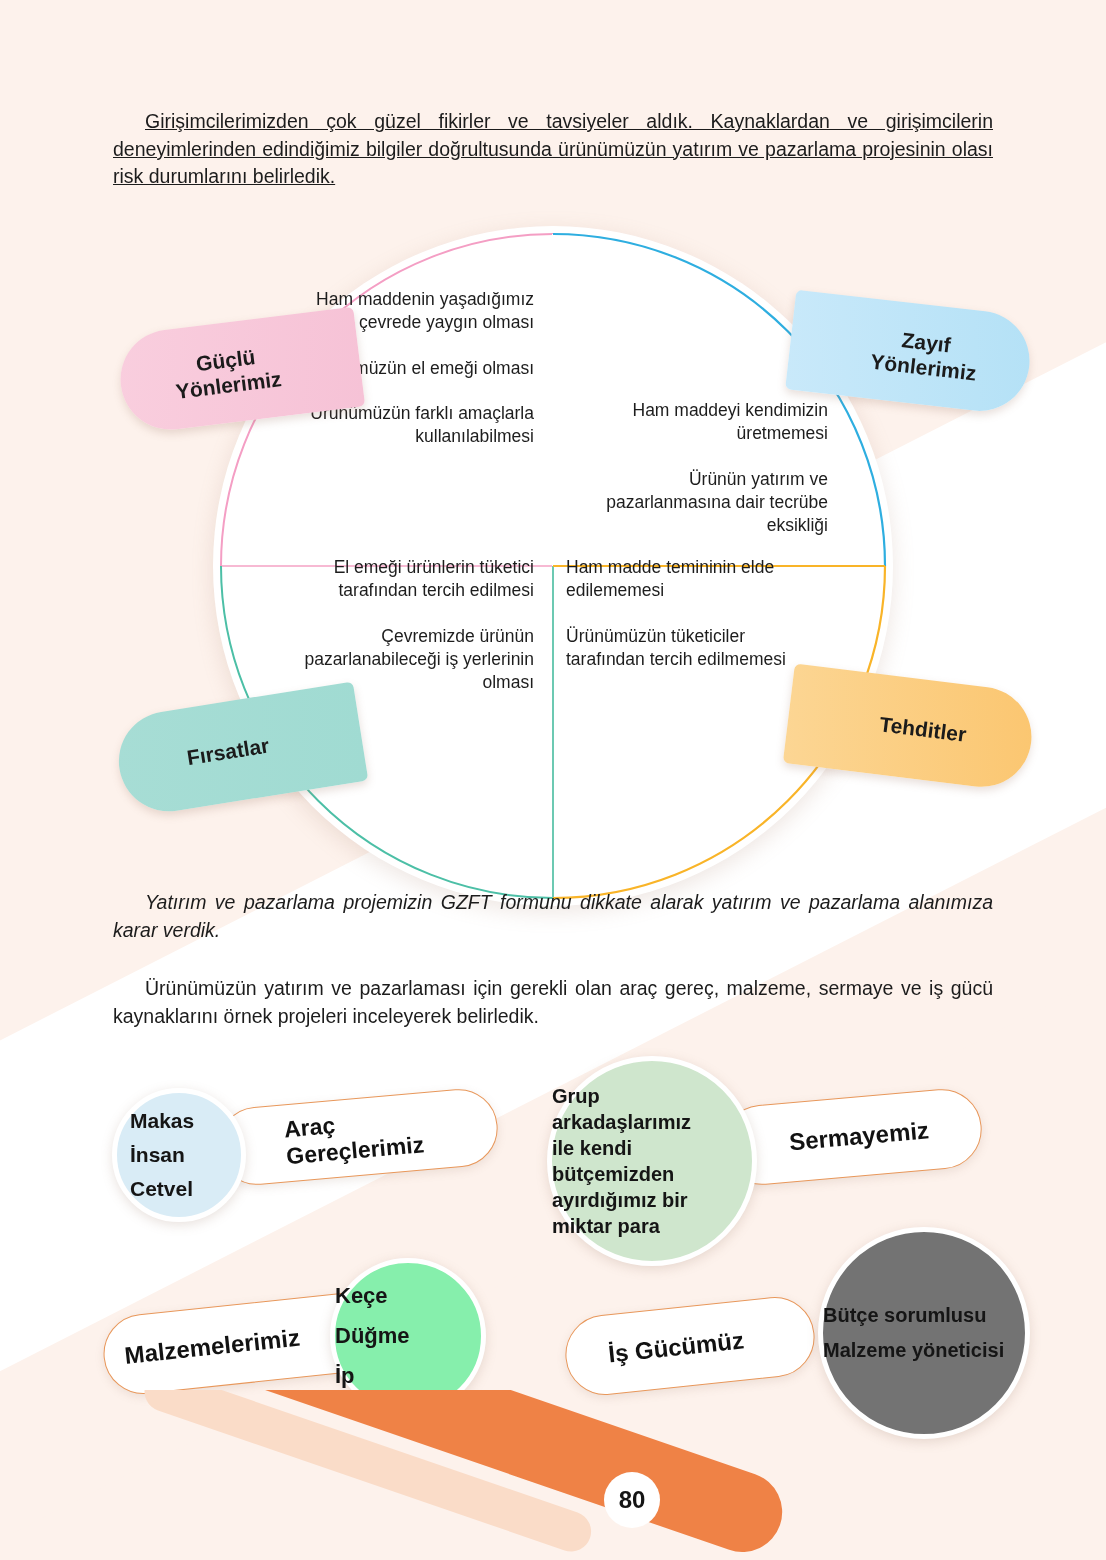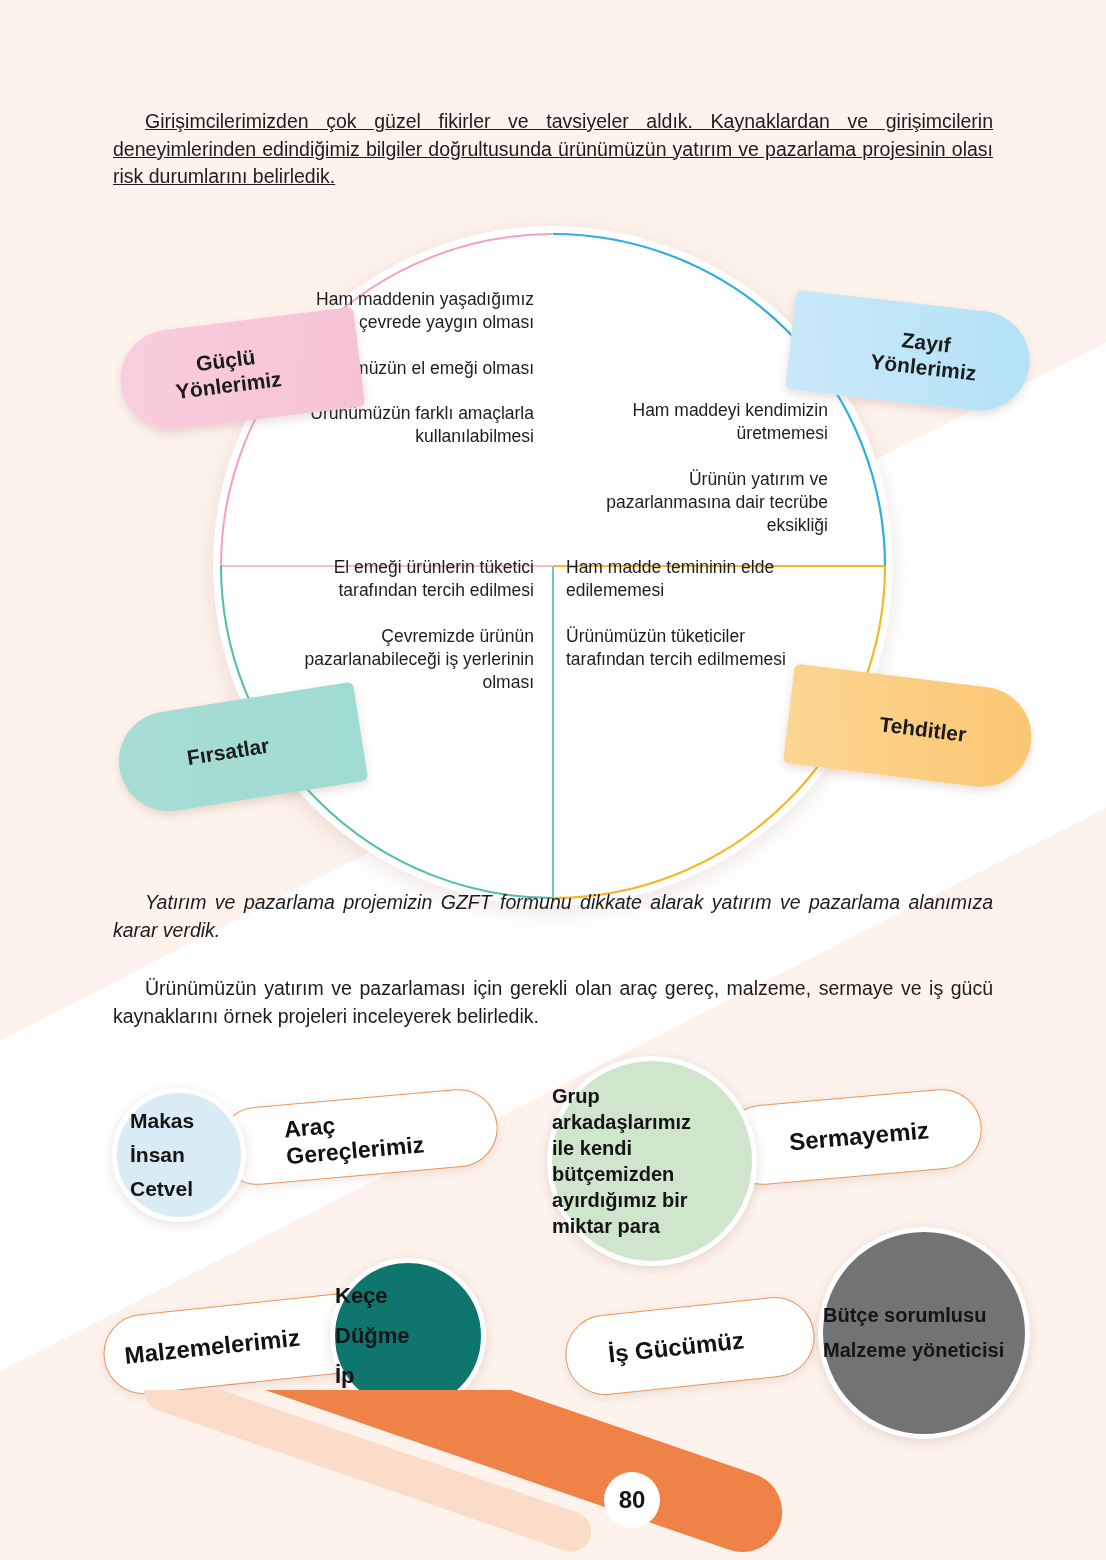--- a/index.html
+++ b/index.html
@@ -172,21 +172,21 @@
   .c-capital span { margin: 1.5px 0; }
   .p-capital {
     left: 722px; top: 1097px; width: 260px; height: 80px;
     transform: rotate(-5deg);
     padding-left: 66px;
   }
 
   
   .c-materials {
     left: 330px; top: 1258px; width: 156px; height: 156px;
-    background: #0f766e; font-size: 22px;
+    background: #86efac; font-size: 22px;
   }
   .c-materials span { margin: 7px 0; }
   .p-materials {
     left: 103px; top: 1303px; width: 290px; height: 80px;
     transform: rotate(-6deg);
     padding-left: 20px;
     justify-content: flex-start;
   }
 
   

